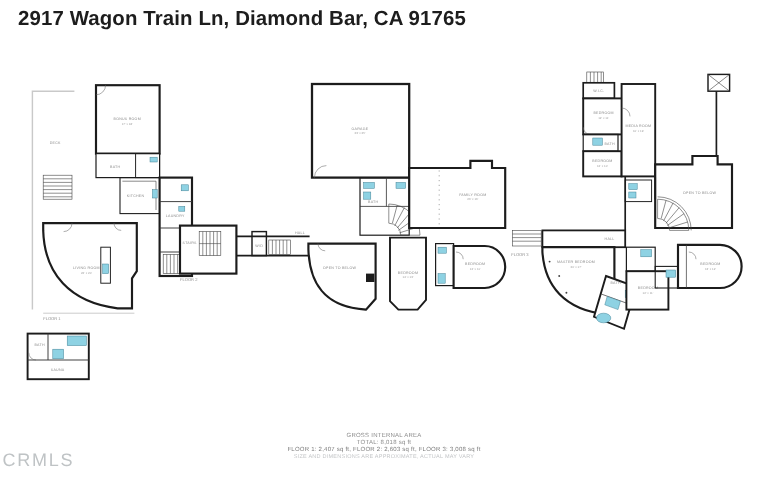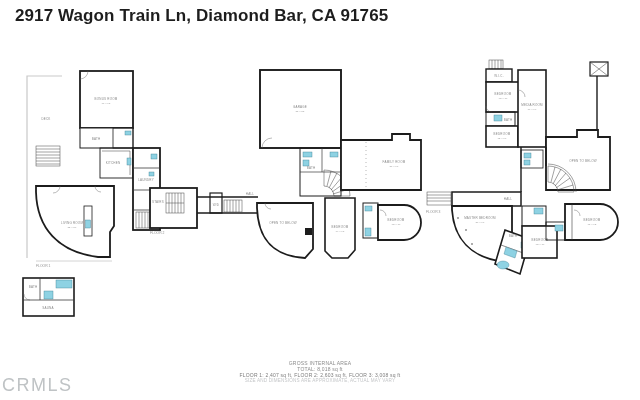--- a/index.html
+++ b/index.html
@@ -20,21 +20,21 @@
   .footer{
     position:absolute;left:130px;top:360px;width:380px;
     text-align:center;
   }
   .footer span{display:block;line-height:6px;}
   .f-line1,.f-line2{font-size:5px;color:#8b8b8b;letter-spacing:0.2px;}
   .f-line3{font-size:5px;color:#7c7c7c;letter-spacing:0.2px;}
   .f-line4{font-size:4.6px;color:#c4c6c8;letter-spacing:0.2px;}
   .watermark{
     position:absolute;left:2px;top:375px;
-    font-size:18px;color:#bfc3c5;letter-spacing:1.5px;
+    font-size:15px;color:#bfc3c5;letter-spacing:1.5px;
     font-family:"Liberation Sans", sans-serif;
   }
   
   text{font-family:"Liberation Sans", sans-serif;}
   .rlabel{font-size:3px;fill:#8a8a8a;text-anchor:middle;letter-spacing:0.2px;}
   .rdim{font-size:2.5px;fill:#a2a2a2;text-anchor:middle;}
   .caption{font-size:3.4px;fill:#8f8f8f;}
   .wall{stroke:#1c1c1c;fill:#ffffff;}
   .wall-n{stroke:#1c1c1c;fill:none;}
   .thin{stroke:#3a3a3a;fill:none;}

